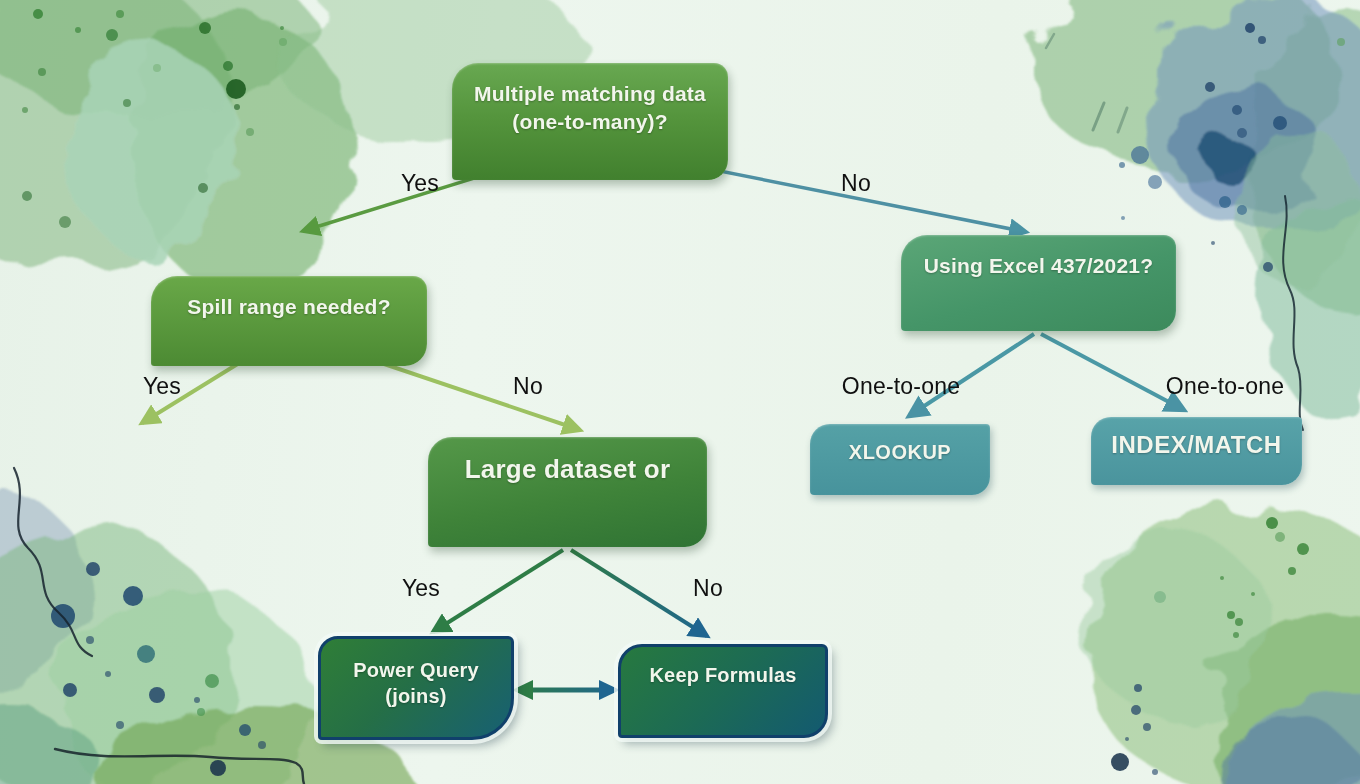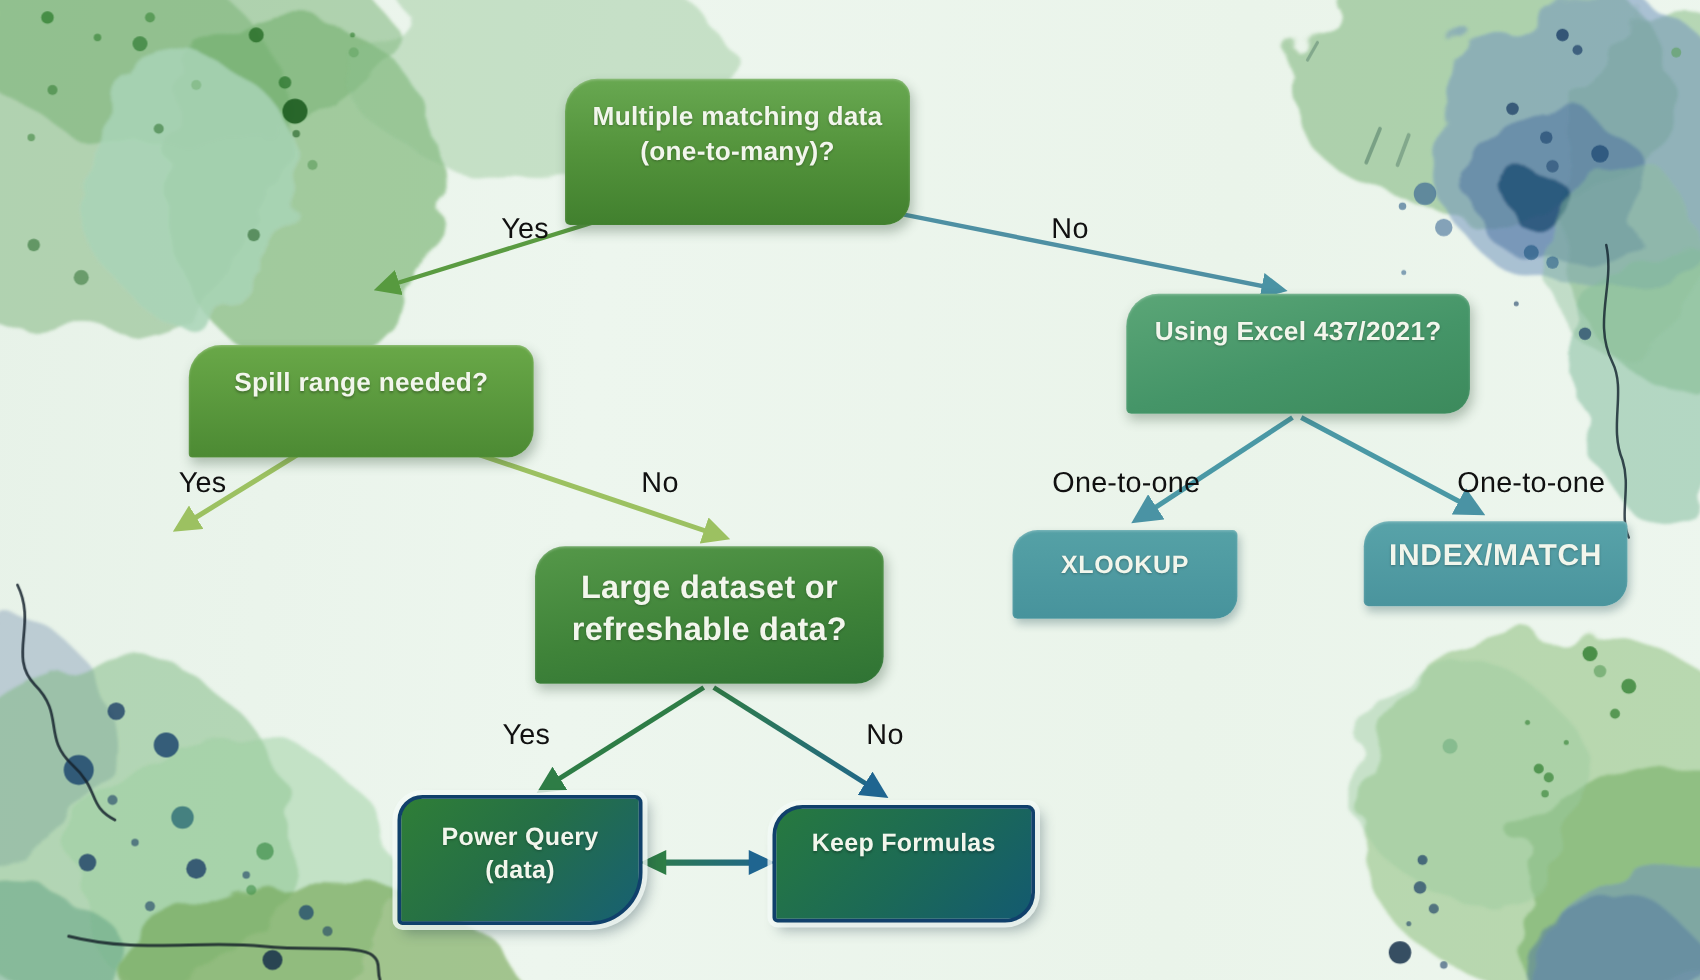--- a/index.html
+++ b/index.html
@@ -222,31 +222,30 @@
     <span>(one-to-many)?</span>
   </div>
   <div class="node n-spill">
     <span>Spill range needed?</span>
   </div>
   <div class="node n-excel">
     <span>Using Excel 437/2021?</span>
   </div>
   <div class="node n-large">
     <span>Large dataset or</span>
-    <span>refreshable data?</span>
   </div>
   <div class="node n-xlookup">
     <span>XLOOKUP</span>
   </div>
   <div class="node n-index">
     <span>INDEX/MATCH</span>
   </div>
   <div class="node n-pq">
     <span>Power Query</span>
-    <span>(data)</span>
+    <span>(joins)</span>
   </div>
   <div class="node n-keep">
     <span>Keep Formulas</span>
   </div>
 
   <div class="edge-label" style="left:420px;top:183px">Yes</div>
   <div class="edge-label" style="left:856px;top:183px">No</div>
   <div class="edge-label" style="left:162px;top:386px">Yes</div>
   <div class="edge-label" style="left:528px;top:386px">No</div>
   <div class="edge-label" style="left:901px;top:386px">One-to-one</div>

